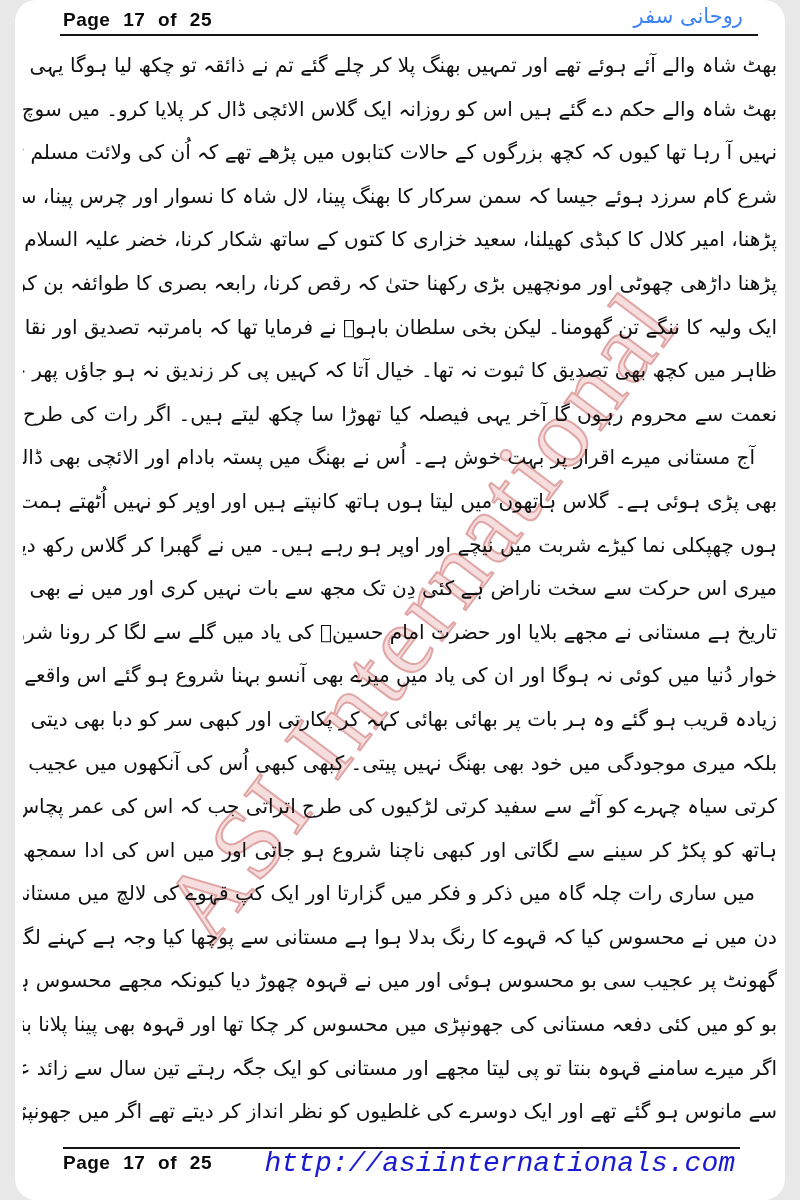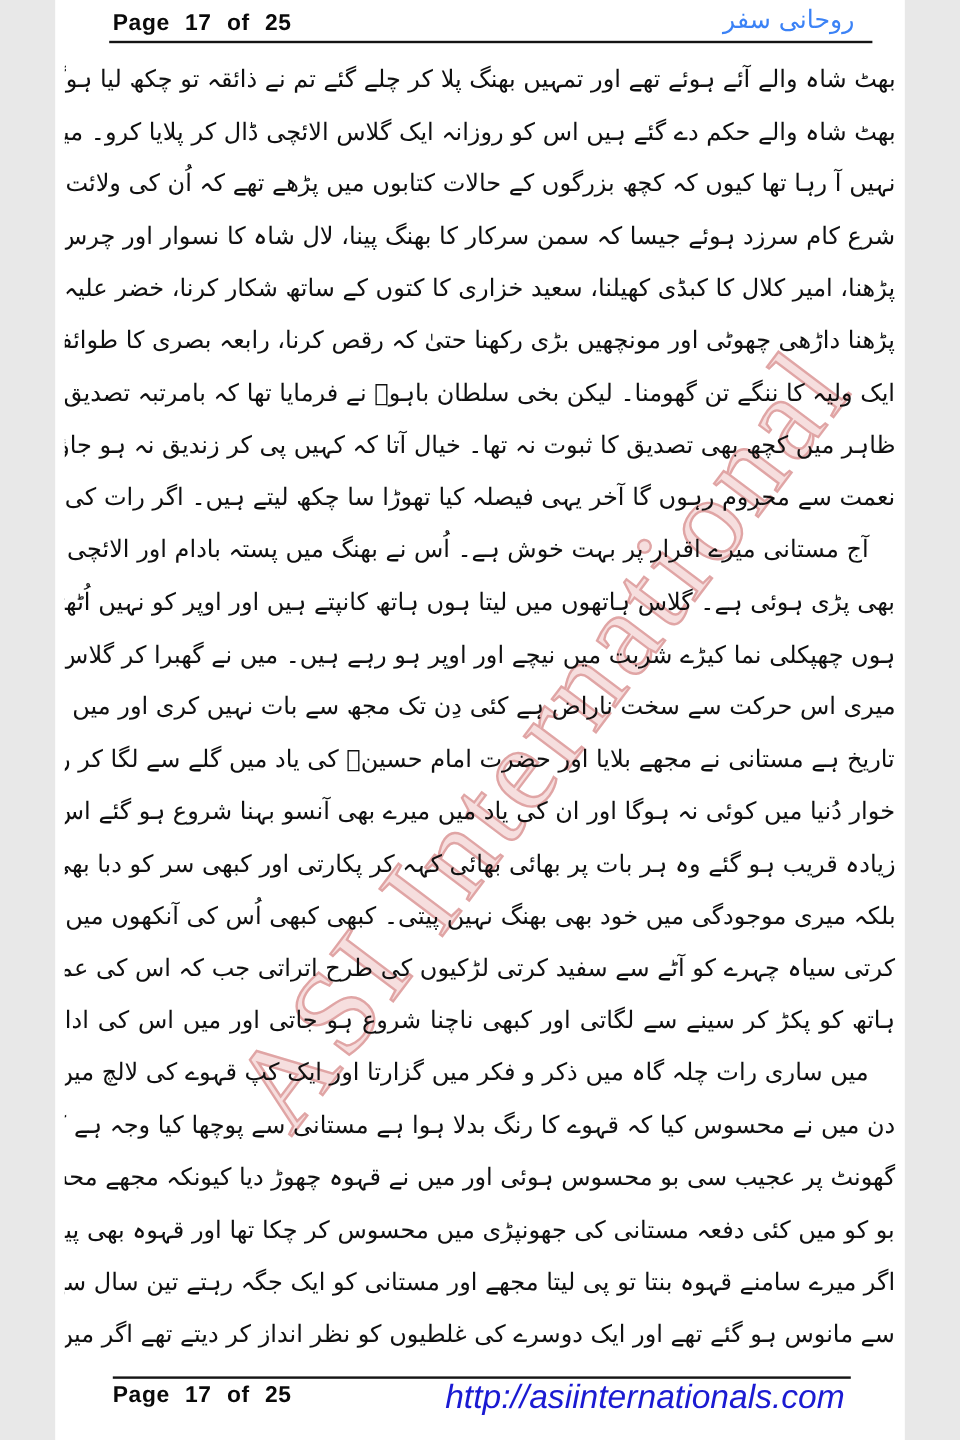--- a/index.html
+++ b/index.html
@@ -1,22 +1,23 @@
 <!DOCTYPE html>
 <html><head>
 <meta charset="utf-8">
 <style>
   html,body{margin:0;padding:0;background:#e8e8e8;}
   .page{
     position:relative;
-    width:708px;height:1200px;
+    width:770px;height:1200px;
     background:#ffffff;
     overflow:hidden;
     font-family:"Liberation Sans",sans-serif;
     margin:0 auto;
+    border-radius:21px;
   }
   
   .hdr-page{
     position:absolute;top:9px;left:48px;
     font-weight:bold;font-size:19px;color:#0a0a0a;
     word-spacing:7px;letter-spacing:0.5px;
   }
   .hdr-title{
     position:absolute;top:4px;right:42px;
     direction:rtl;
@@ -60,21 +61,21 @@
   .bodyline.indent{text-indent:22px;}
   .bodyline.para-end{text-align-last:right;white-space:normal;}
   
   .ftr-page{
     position:absolute;top:1152px;left:48px;
     font-weight:bold;font-size:19px;color:#0a0a0a;
     word-spacing:7px;letter-spacing:0.5px;
   }
   .ftr-url{
     position:absolute;top:1148px;right:50px;
-    font-family:Liberation Sans, sans-serif;
+    font-family:Liberation Mono, monospace;
     font-style:italic;
     font-size:28px;
     text-decoration:none;
     cursor:pointer;
     text-align:right;
   }
 </style>
 </head>
 <body>
 

